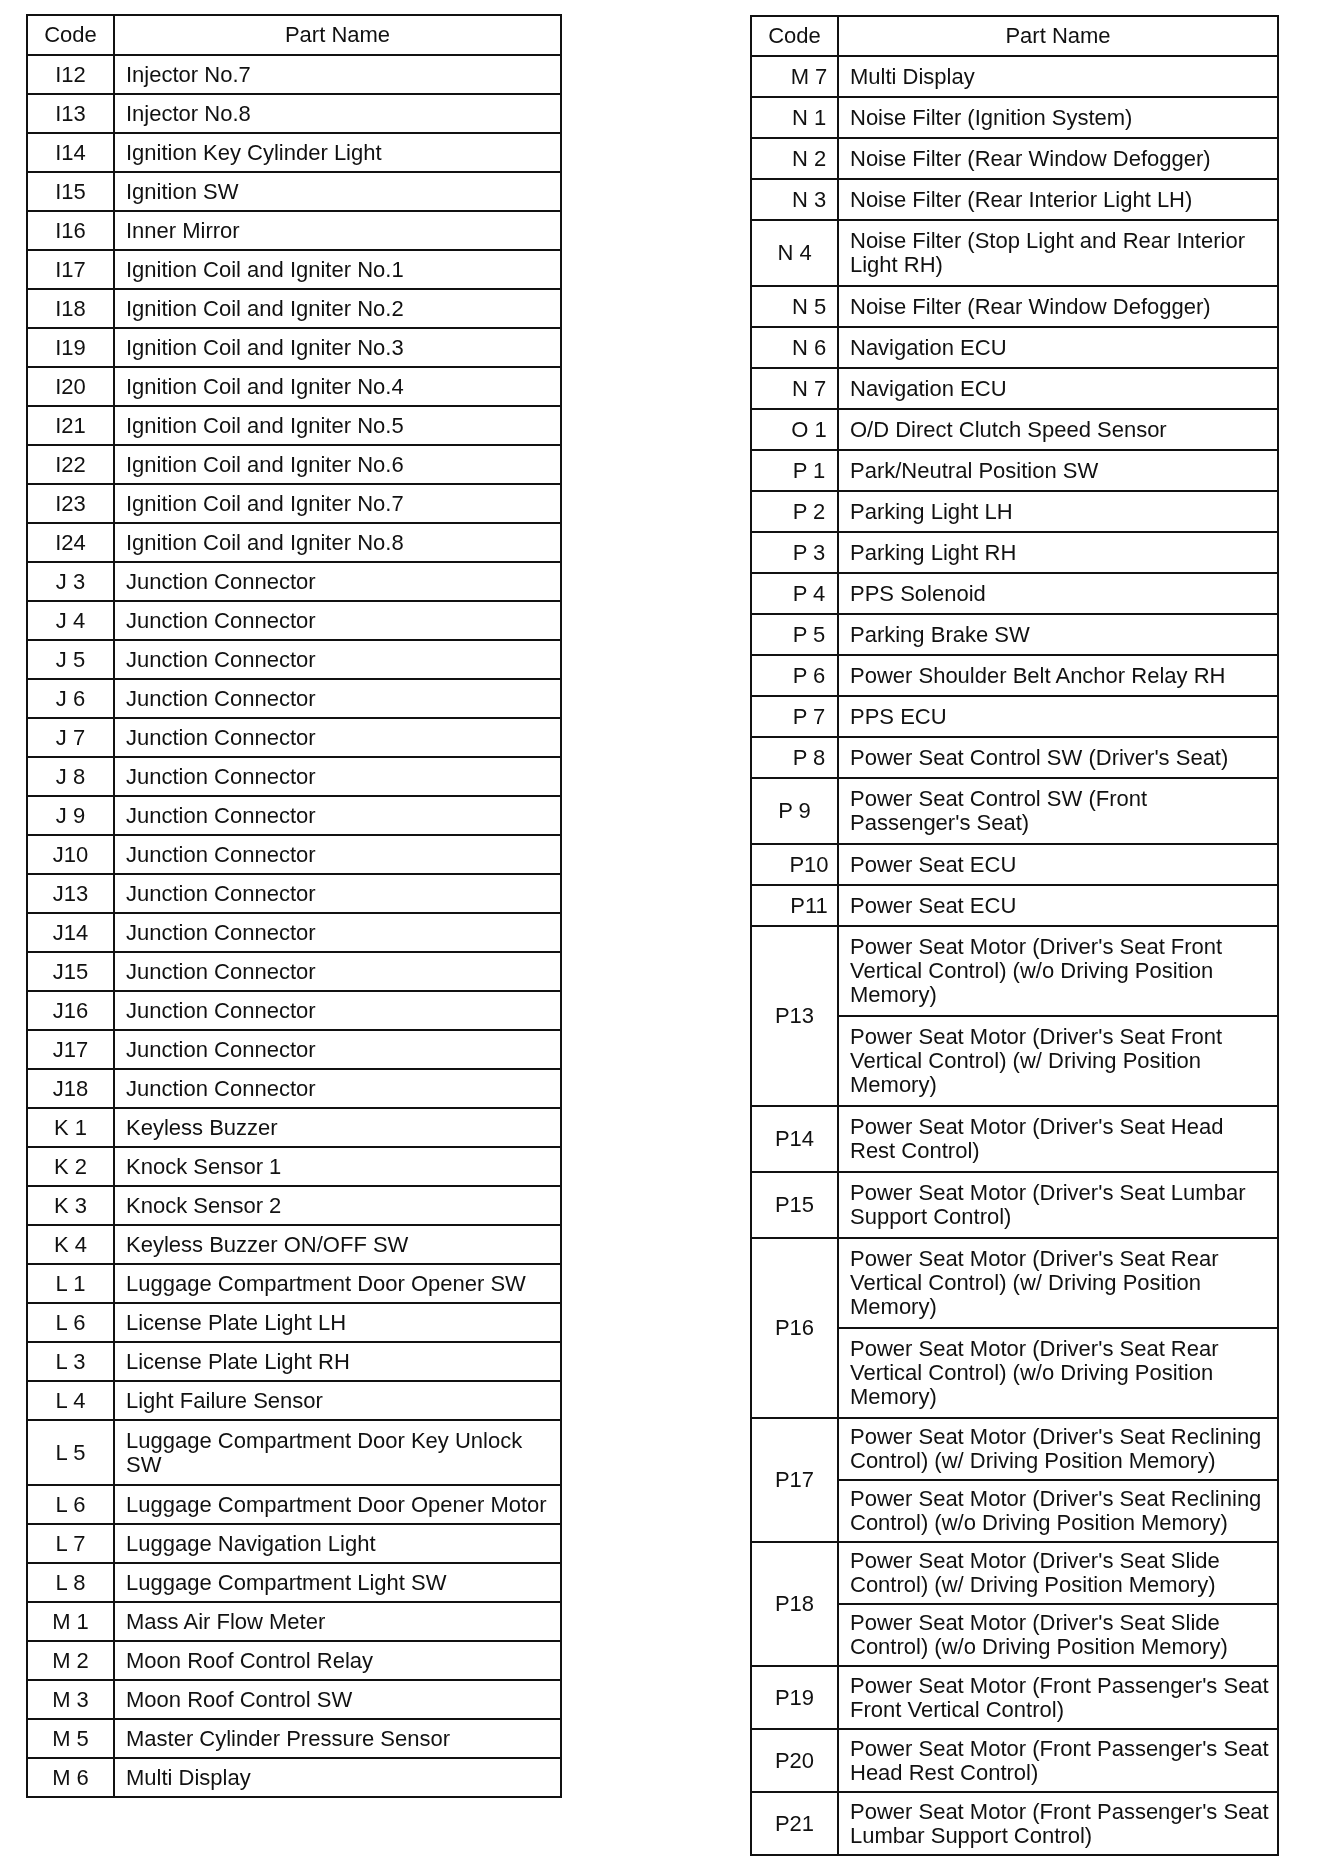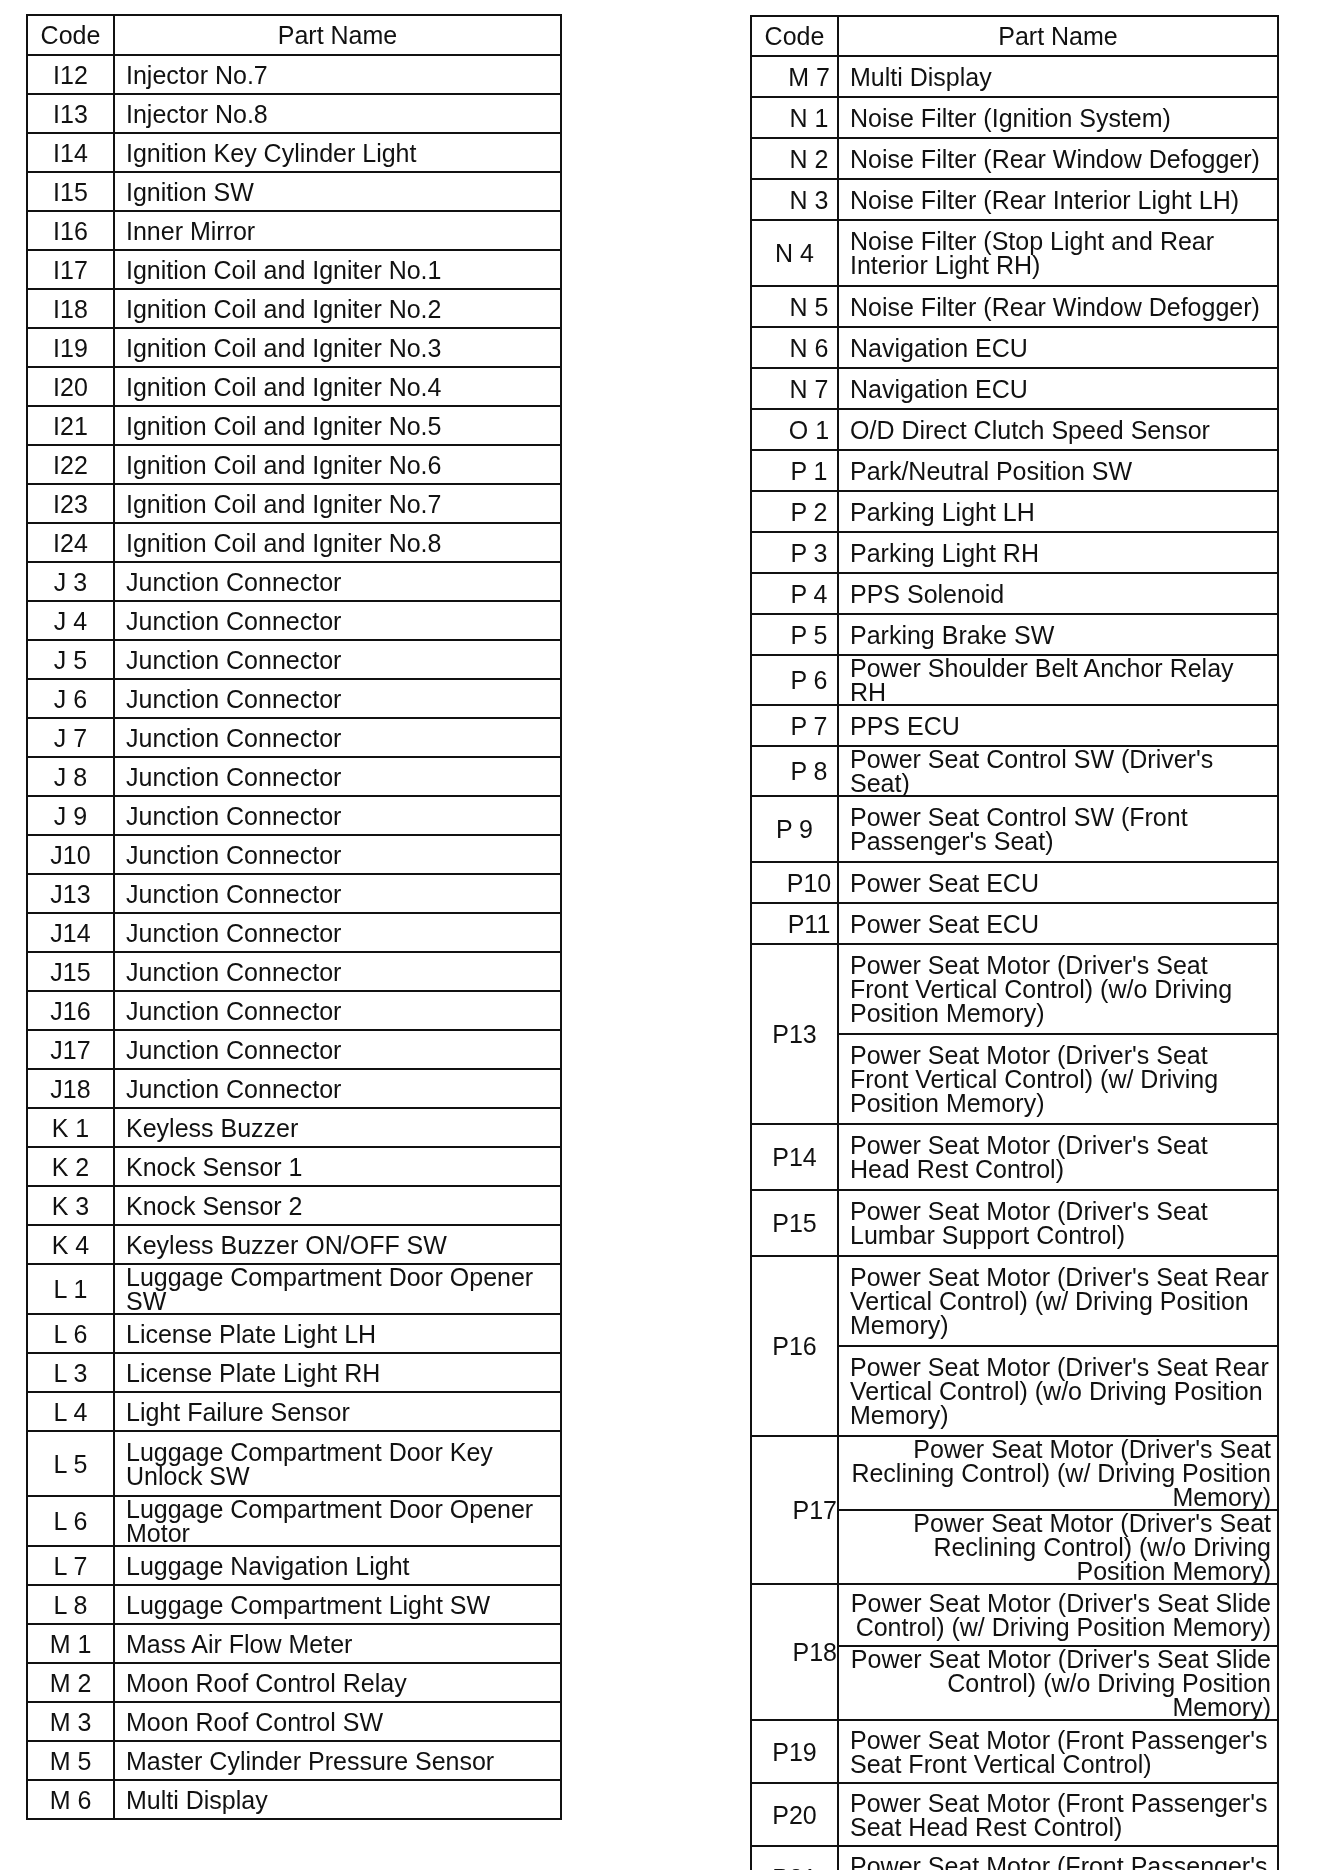--- a/index.html
+++ b/index.html
@@ -2,39 +2,39 @@
 <html><head>
 <meta charset="utf-8">
 <style>
   html, body { margin: 0; padding: 0; background: #ffffff; }
   body {
     width: 1344px; height: 1870px; position: relative; overflow: hidden;
     font-family: "Liberation Sans", sans-serif; color: #111;
   }
   table.parts {
     position: absolute; border-collapse: collapse; table-layout: fixed;
-    font-size: 25px;
+    font-size: 22px;
   }
   table.parts td, table.parts th {
     border: 2.5px solid #111; padding: 0; vertical-align: middle;
     line-height: 24px;
   }
   table.parts th { font-weight: normal; text-align: center; height: 38px; }
   td.code { text-align: center; }
   td.name { padding-left: 11px !important; padding-right: 6px !important; }
   #left-table { left: 26px; top: 14px; width: 536px; }
   #left-table col.c1 { width: 87px; }
   #right-table { left: 750px; top: 15px; width: 529px; }
   #right-table col.c1 { width: 87px; }
   #left-table tr.r td { height: 37px; }
   #left-table tr.r2 td { height: 63px; }
   #right-table tr.r td { height: 39px; padding-left: 29px; }
   #right-table tr.r2 td { height: 64px; }
   #right-table tr.r3 td { height: 88px; }
-  #right-table tr.rs td { height: 60px; text-align: right; }
+  #right-table tr.rs td { height: 60px; }
   #right-table tr.rp td { height: 61px; }
 </style>
 </head>
 <body>
 
 <table id="left-table" class="parts">
   <colgroup>
       <col class="c1">
       <col>
     </colgroup>

